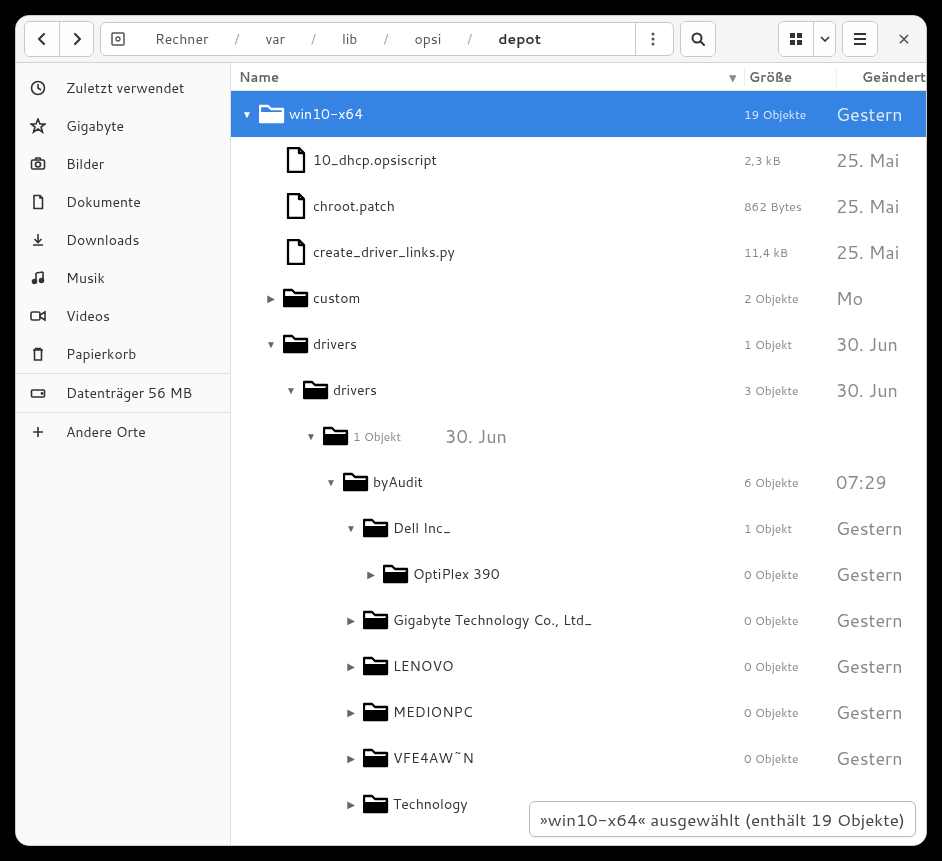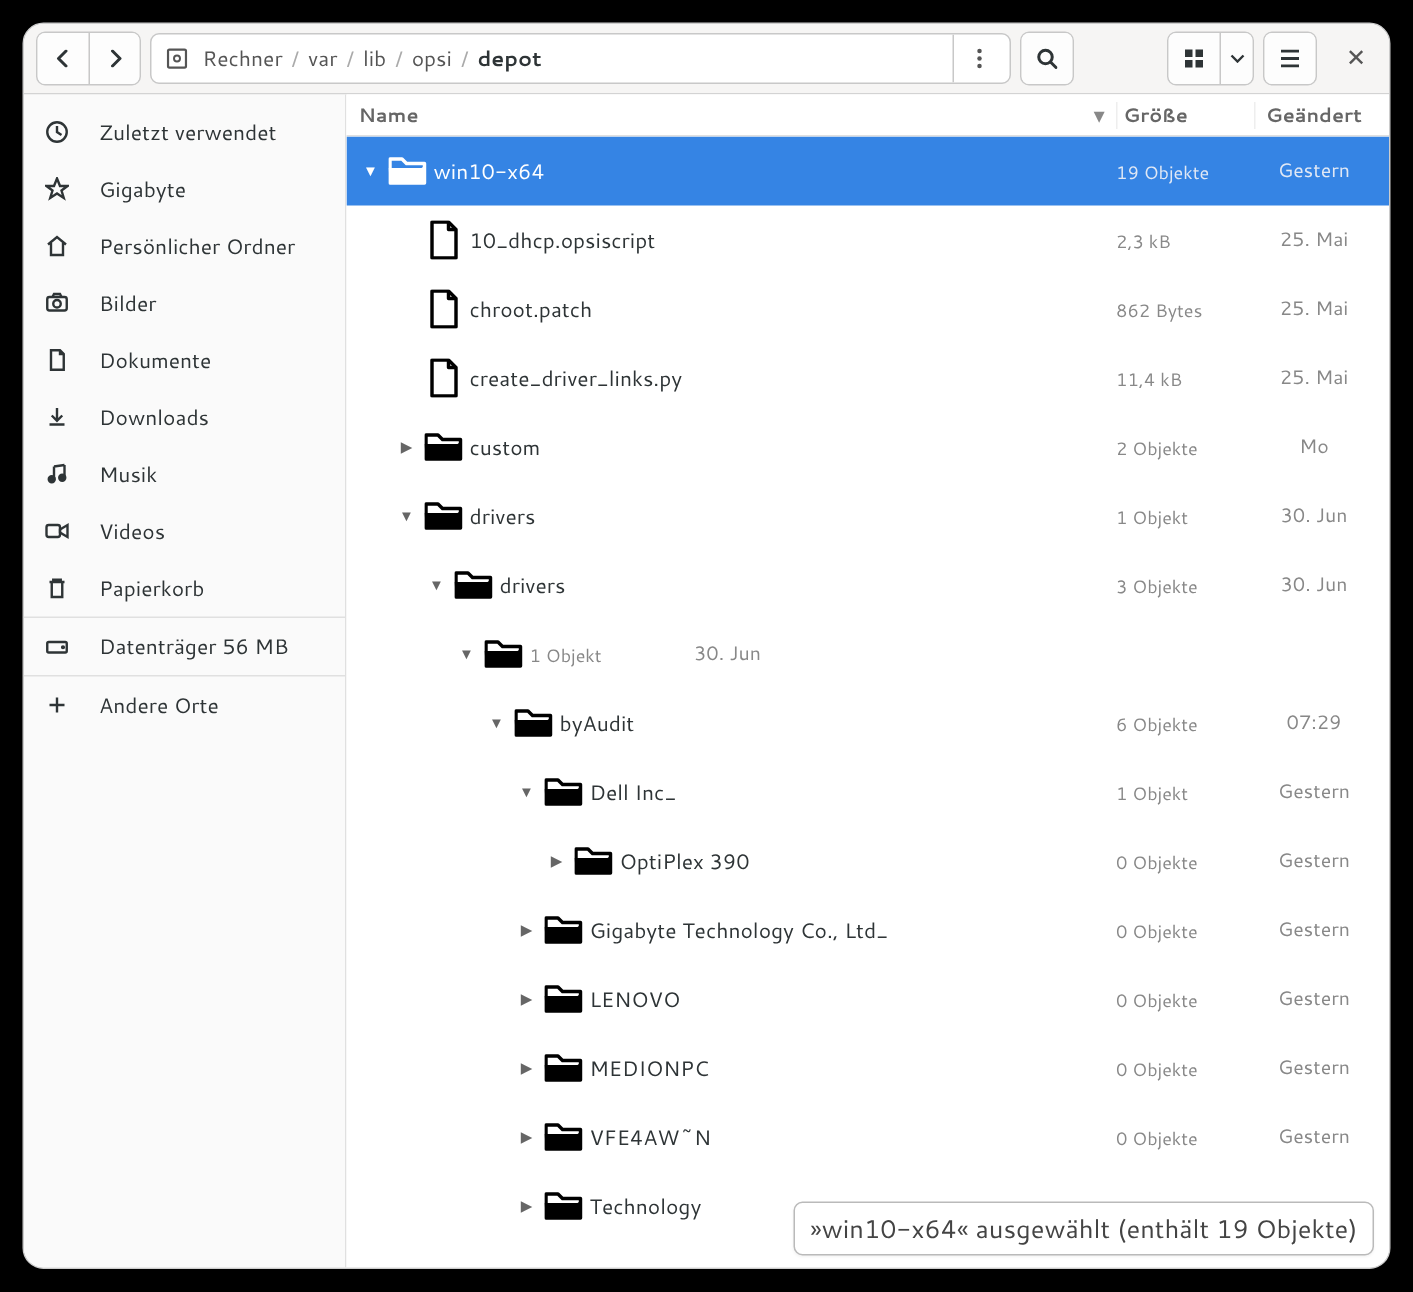--- a/index.html
+++ b/index.html
@@ -2,46 +2,46 @@
 <html><head>
 <meta charset="utf-8">
 <style>
 * { box-sizing: border-box; margin: 0; padding: 0; }
 body { font-family: "Cantarell", "Segoe UI", sans-serif; font-size: 14px; color: #2e3436; background: #000; width: 942px; height: 861px; overflow: hidden; }
 .window { background: #fff; border-radius: 14px; width: 912px; height: 831px; margin: 15px; overflow: hidden; position: relative; border: 1px solid #ccc; }
 .toolbar { background: #f6f5f4; border-bottom: 1px solid #d3d3d3; height: 47px; display: flex; align-items: center; padding: 0 8px; gap: 6px; }
 .btn-group { display: flex; border: 1px solid #c8c8c8; border-radius: 6px; overflow: hidden; }
 .btn { background: #fdfdfd; border: none; width: 34px; height: 34px; display: flex; align-items: center; justify-content: center; cursor: pointer; color: #2e3436; }
 .btn-group .btn + .btn { border-left: 1px solid #c8c8c8; }
-.pathbar { flex: 1; display: flex; align-items: center; border: 1px solid #c8c8c8; border-radius: 6px; background: #fff; height: 34px; padding: 0 4px; overflow: hidden; }
+.pathbar { flex: 1; display: flex; align-items: center; border: 1px solid #c8c8c8; border-radius: 6px; background: #fff; height: 34px; padding: 0 4px; overflow: hidden; gap: 20px; }
 .pathbar .disk-icon { margin: 0 4px 0 6px; }
 .pathbar .seg { padding: 0 6px; color: #555; white-space: nowrap; }
 .pathbar .seg.bold { font-weight: bold; color: #2e3436; }
 .pathbar .sep { color: #aaa; }
 .pathbar .kebab { margin-left: auto; border-left: 1px solid #c8c8c8; width: 34px; height: 32px; display:flex; align-items:center; justify-content:center; }
 .close-btn { background: none; border: none; font-size: 16px; width: 28px; height: 28px; cursor: pointer; color: #555; margin-left: 6px; }
 .content { display: flex; height: calc(100% - 47px); }
 .sidebar { width: 215px; background: #fafafa; border-right: 1px solid #e0e0e0; padding-top: 6px; overflow-y: auto; }
 .side-item { display: flex; align-items: center; padding: 9px 14px; gap: 20px; cursor: pointer; color: #2e3436; }
 .side-icon { width: 16px; height: 16px; display: flex; align-items: center; justify-content: center; flex-shrink: 0; }
 .main { flex: 1; display: flex; flex-direction: column; background: #fff; }
 .colheader { display: flex; background: #fff; border-bottom: 1px solid #e0e0e0; height: 28px; align-items: center; font-size: 13px; color: #666; font-weight: bold; }
 .col-name { flex: 1; padding-left: 8px; display:flex; align-items:center; }
 .col-name .sort-arrow { margin-left: auto; margin-right: 8px; color: #888; }
 .col-size { width: 92px; text-align: left; padding-left: 4px; border-left: 1px solid #eee; }
-.col-date { width: 90px; text-align: right; padding-right: 18px; border-left: 1px solid #eee; }
+.col-date { width: 90px; text-align: right; padding-right: 0; border-left: 1px solid #eee; }
 .filelist { flex: 1; overflow-y: auto; }
 .row { display: flex; align-items: center; height: 46px; }
 .row.selected { background: #3584e4; color: #fff; }
 .row .expander { width: 16px; display: flex; justify-content: center; color: #666; font-size: 10px; }
 .row.selected .expander { color: #fff; }
 .row .icon-cell { width: 34px; display: flex; justify-content: center; align-items: center; }
 .row .name-cell { flex: 1; white-space: nowrap; overflow: hidden; text-overflow: ellipsis; }
 .row .size-cell { width: 92px; color: #888; font-size: 12px; }
-.row .date-cell { width: 90px; text-align: center; padding-right: 10px; color: #888; font-size: 13px; }
+.row .date-cell { width: 90px; text-align: left; padding-right: 10px; color: #888; font-size: 18px; }
 .row.selected .size-cell, .row.selected .date-cell { color: #e0e8f5; }
 .indent-0 .pad { width: 8px; }
 .indent-1 .pad { width: 32px; }
 .indent-2 .pad { width: 52px; }
 .indent-3 .pad { width: 72px; }
 .indent-4 .pad { width: 92px; }
 .indent-5 .pad { width: 112px; }
 .indent-6 .pad { width: 132px; }
 .pad { flex-shrink: 0; }
 .statusbar { position: absolute; bottom: 8px; right: 10px; background: #fff; border: 1px solid #bababa; border-radius: 6px; padding: 5px 10px; font-size: 17px; color: #444; box-shadow: 0 1px 2px rgba(0,0,0,0.05); }
@@ -148,28 +148,20 @@
           <span class="side-icon">
             <svg width="16" height="16" viewBox="0 0 16 16" fill="none" stroke="#2e3436" stroke-width="1.6">
               <path d="M8 1 L10 6 L15 6 L11 9 L12.5 14 L8 11 L3.5 14 L5 9 L1 6 L6 6 Z"></path>
             </svg>
           </span>
           <span>Gigabyte</span>
         </div>
         <div class="side-item">
           <span class="side-icon">
             <svg width="16" height="16" viewBox="0 0 16 16" fill="none" stroke="#2e3436" stroke-width="1.6">
-              <path d="M2 7 L8 2 L14 7 M4 6 V14 H12 V6"></path>
-            </svg>
-          </span>
-          <span>Persönlicher Ordner</span>
-        </div>
-        <div class="side-item">
-          <span class="side-icon">
-            <svg width="16" height="16" viewBox="0 0 16 16" fill="none" stroke="#2e3436" stroke-width="1.6">
               <rect x="1.5" y="4" width="13" height="9" rx="1.5"></rect>
               <circle cx="8" cy="8.5" r="2.5"></circle>
               <path d="M5 4 L6 2 H10 L11 4"></path>
             </svg>
           </span>
           <span>Bilder</span>
         </div>
         <div class="side-item">
           <span class="side-icon">
             <svg width="16" height="16" viewBox="0 0 16 16" fill="none" stroke="#2e3436" stroke-width="1.6">

